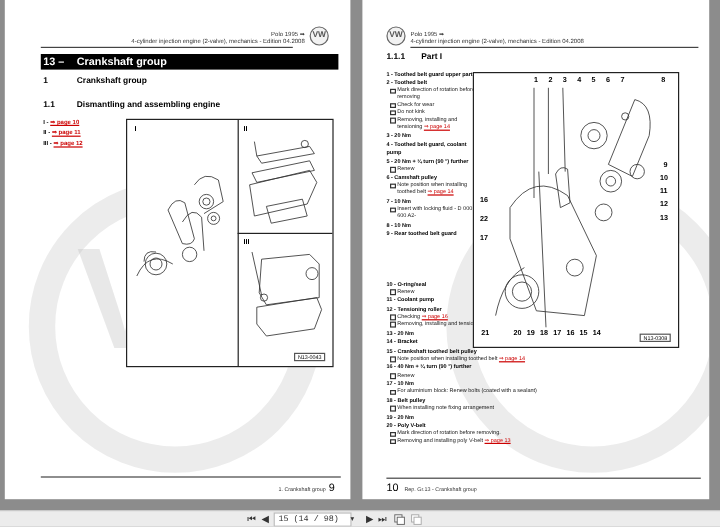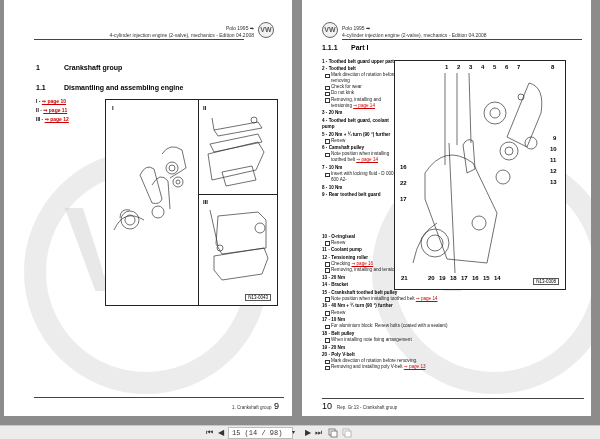--- a/index.html
+++ b/index.html
@@ -44,20 +44,24 @@
 
   <div class="page left">
     <div class="watermark" style="left:20px;top:150px;width:200px;height:200px;"></div>
     <div class="wm-v" style="left:60px;top:180px;">V</div>
 
     <div class="hdr" style="right:38px;top:25px;">Polo 1995 ➡</div>
     <div class="hdr" style="right:38px;top:32px;">4-cylinder injection engine (2-valve), mechanics - Edition 04.2008</div>
     <div class="vw-logo" style="right:18px;top:22px;">VW</div>
     <div class="hdr-line" style="left:30px;top:39px;width:210px;"></div>
 
+    <div class="h-bar" style="left:30px;top:45px;width:248px;height:13px;">
+      <span style="left:2px;">13 –</span>
+      <span style="left:30px;">Crankshaft group</span>
+    </div>
 
     <div class="h2" style="left:32px;top:64px;">1</div>
     <div class="h2" style="left:60px;top:64px;">Crankshaft group</div>
     <div class="h2" style="left:32px;top:84px;">1.1</div>
     <div class="h2" style="left:60px;top:84px;">Dismantling and assembling engine</div>
 
     <div class="xref" style="left:32px;top:98px;">
       <span>I - </span><span class="link">⇒ page 10</span>
     </div>
     <div class="xref" style="left:32px;top:107px;">

